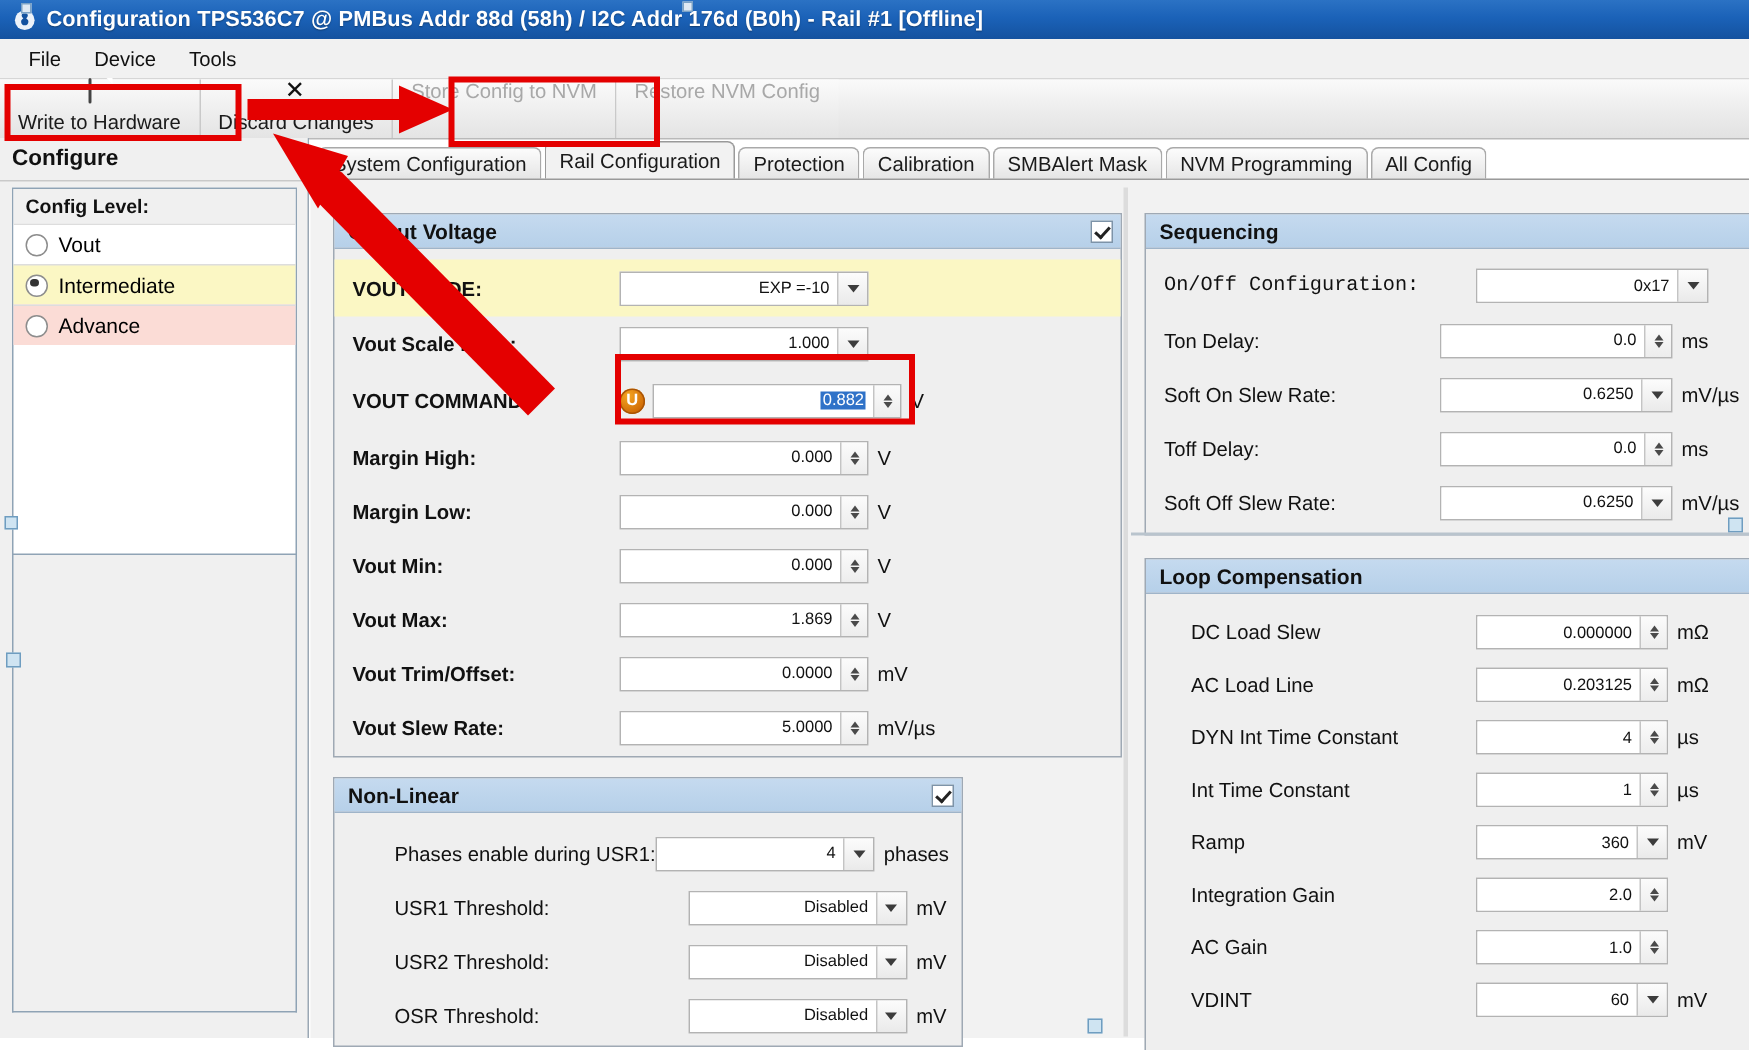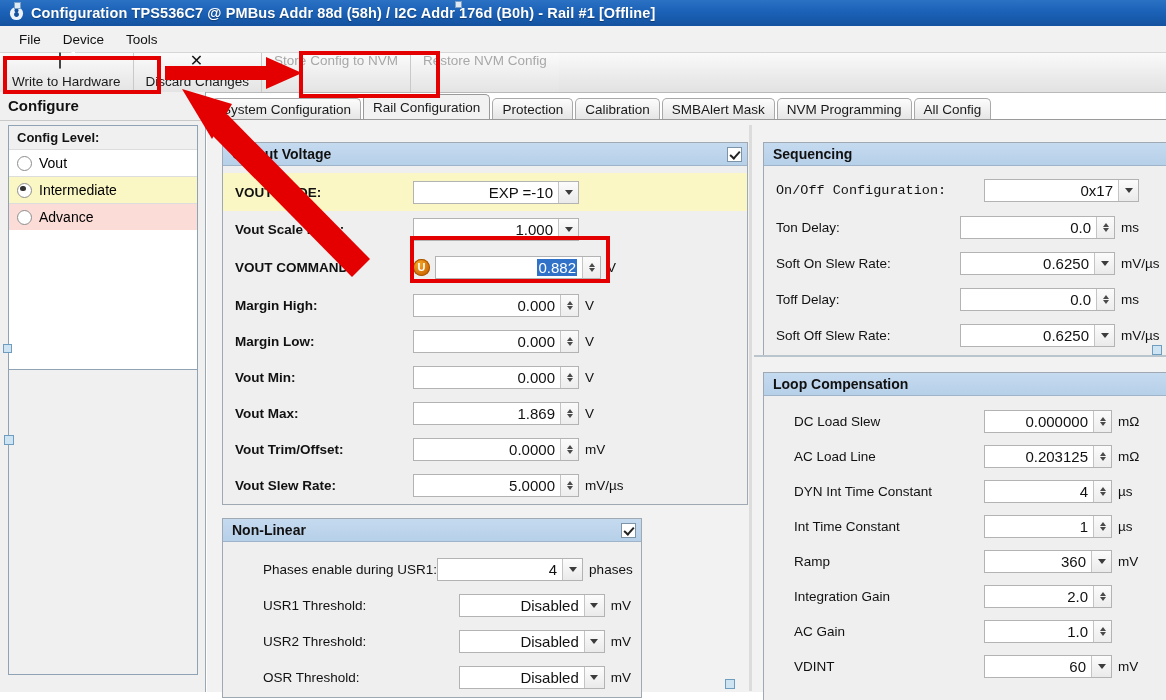--- a/index.html
+++ b/index.html
@@ -167,21 +167,21 @@
   .row .ctl{display:flex;align-items:center;}
   .row .unit{font-size:13.5px;margin-left:6px;color:#111;white-space:nowrap;}
 
   
   .fld{
     display:flex;align-items:stretch;height:23px;
     border:1px solid #b3b3b3;background:#fff;box-sizing:border-box;
   }
   .fld .val{
     flex:1;display:flex;align-items:center;justify-content:flex-end;
-    padding:0 5px;font-size:15px;color:#111;background:#fff;
+    padding:0 5px;font-size:11px;color:#111;background:#fff;
     white-space:nowrap;overflow:hidden;
   }
   .fld .val .hi{
     background:#2f72c8;color:#fff;padding:0 1px;
   }
   .spin{
     width:17px;border-left:1px solid #c4c4c4;flex:none;
     background:linear-gradient(180deg,#fbfbfb,#ededed);
     display:flex;flex-direction:column;align-items:center;justify-content:center;
     gap:1px;

